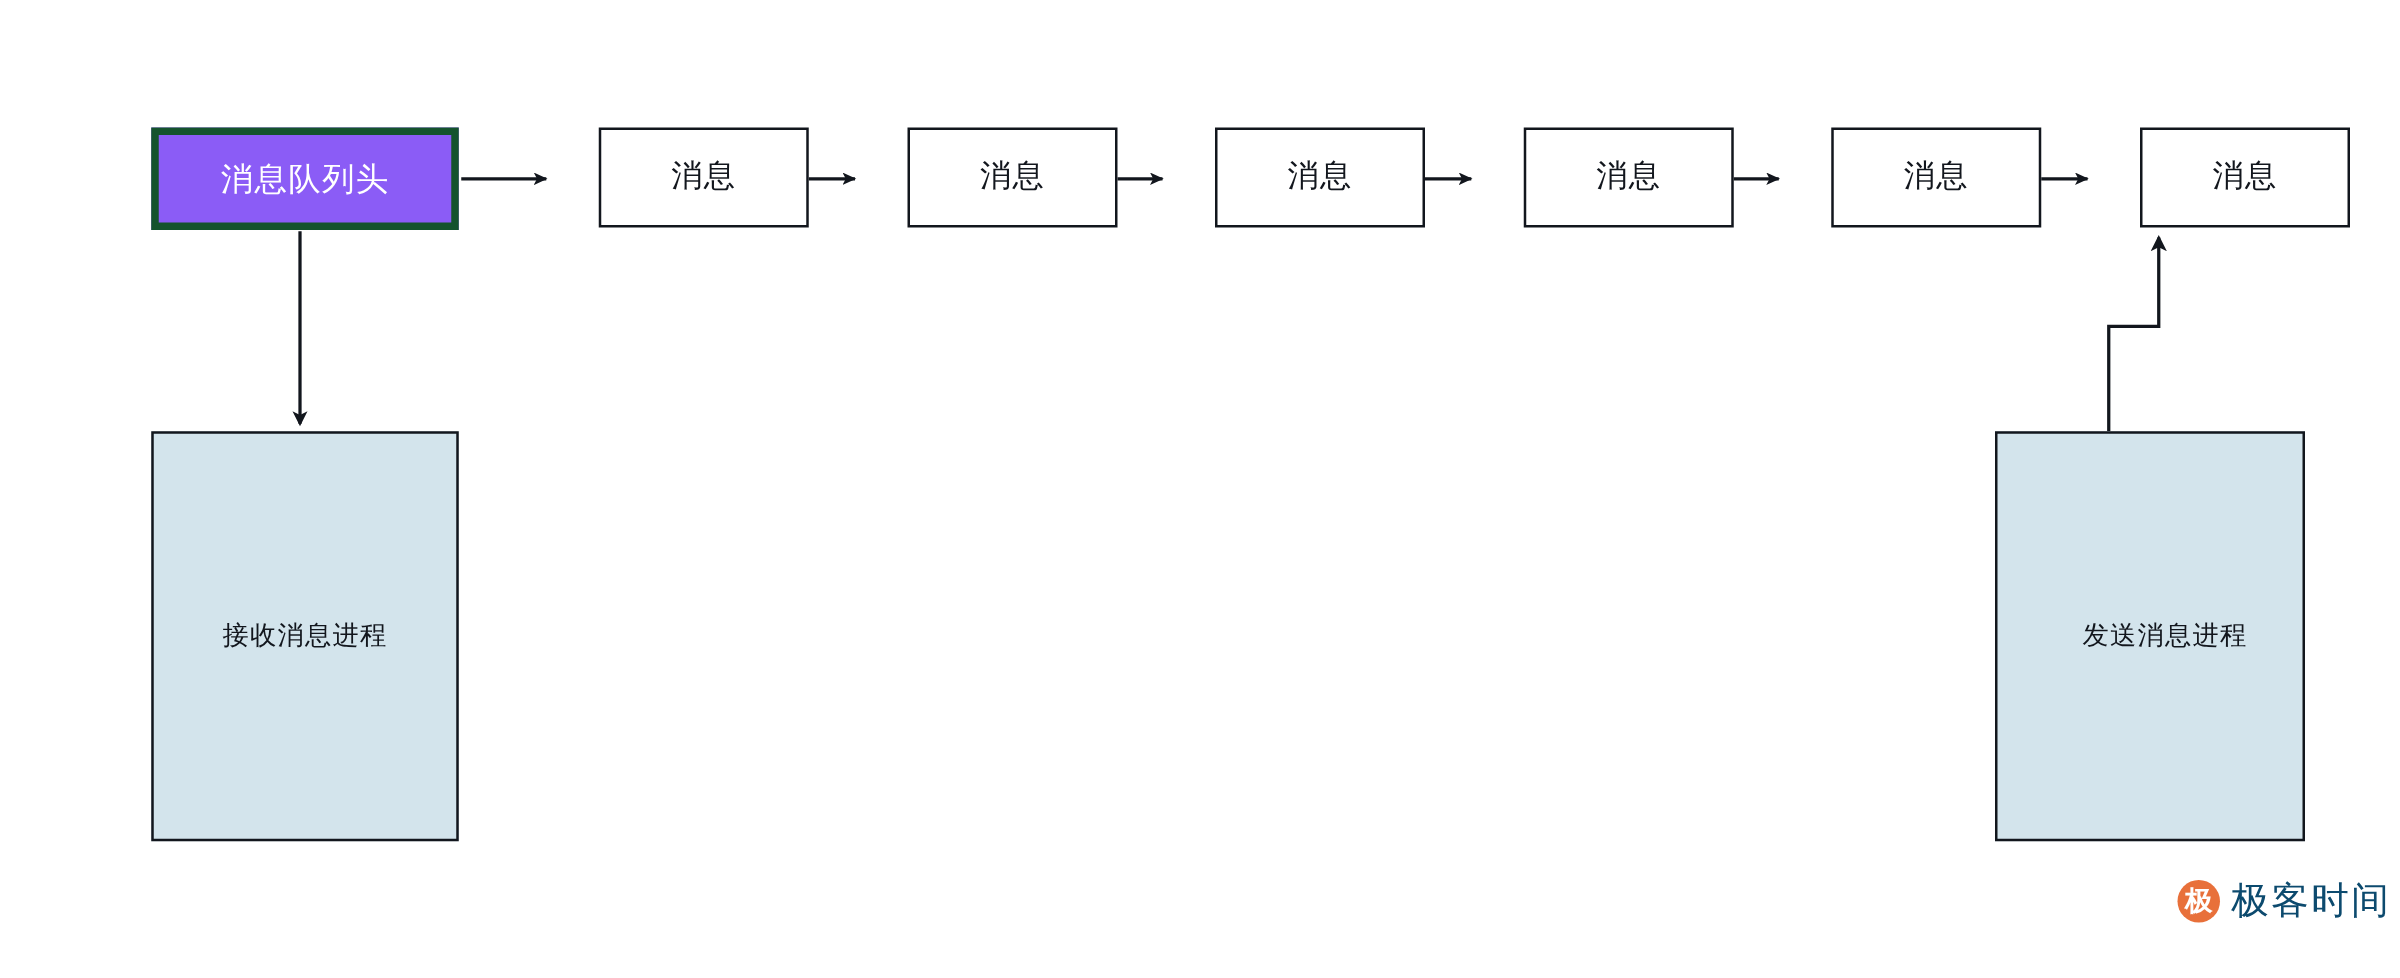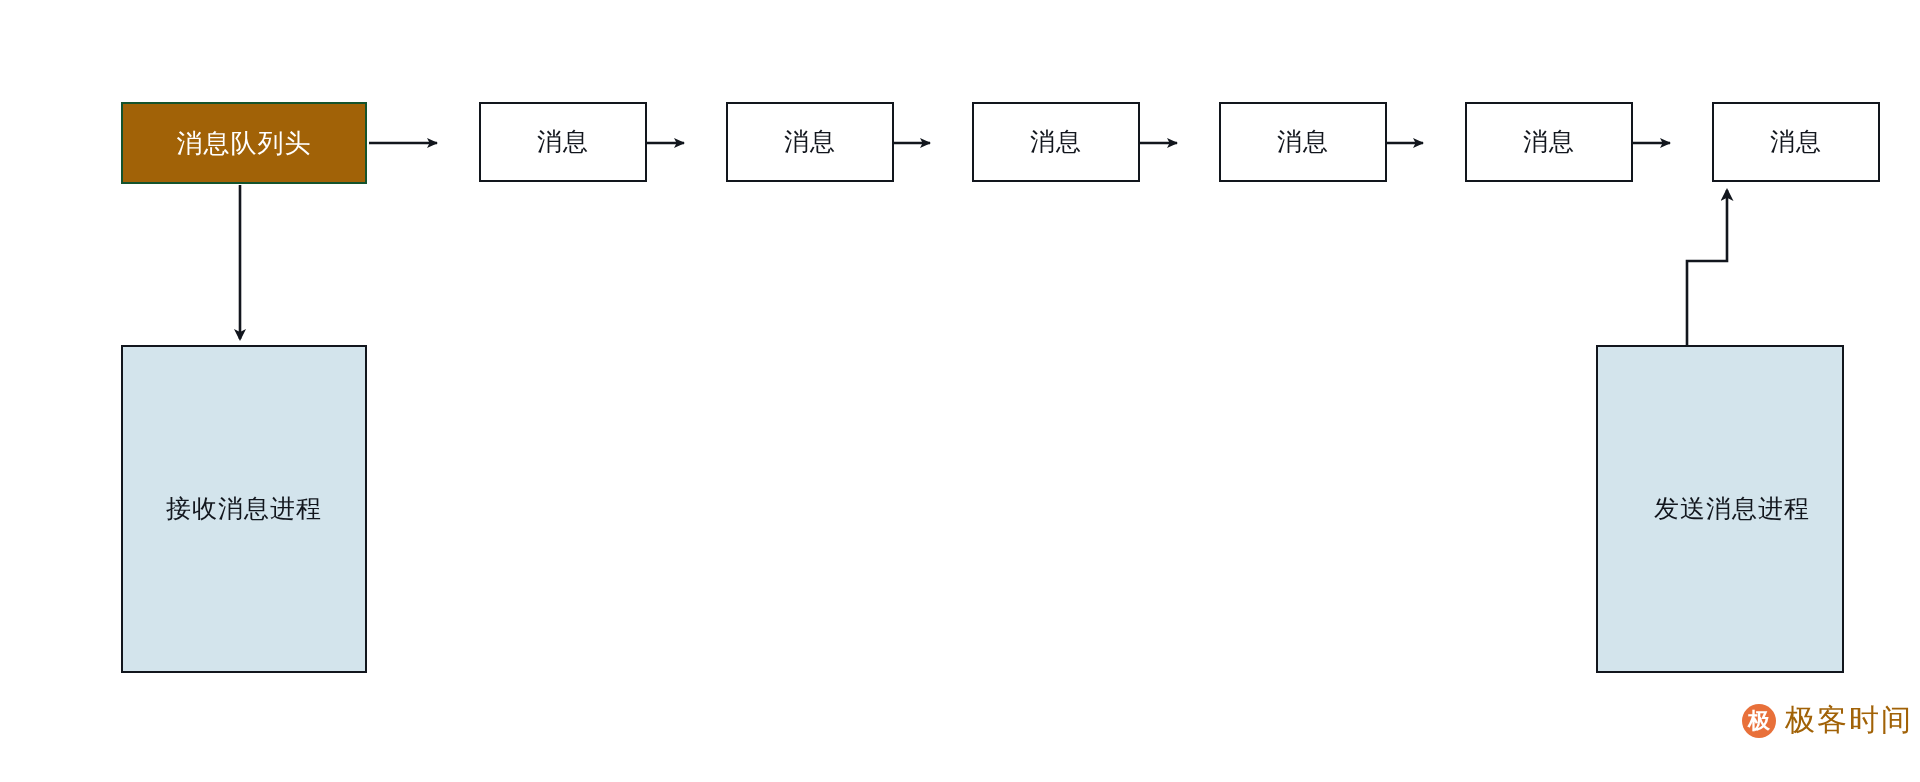--- a/index.html
+++ b/index.html
@@ -20,40 +20,40 @@
   .node {
     position: absolute;
     box-sizing: border-box;
     display: flex;
     align-items: center;
     justify-content: center;
     text-align: center;
     line-height: 1.25;
   }
   .queue-head {
-    background: #a16207;
-    border: 2px solid #14532d;
+    background: #8b5cf6;
+    border: 6px solid #14532d;
     color: #ffffff;
     font-size: 26px;
     letter-spacing: 1px;
     align-items: center;
   }
   .msg-box {
     background: #ffffff;
     border: 2px solid #12161d;
     color: #12161d;
     font-size: 25px;
     letter-spacing: 1px;
     margin-left: 36px;
   }
   .process-box {
     background: #d3e4ec;
     border: 2px solid #12161d;
     color: #12161d;
-    font-size: 25px;
+    font-size: 21px;
     letter-spacing: 1px;
   }
   #edges {
     position: absolute;
     left: 0;
     top: 0;
     width: 1920px;
     height: 782px;
     pointer-events: none;
   }
@@ -70,21 +70,21 @@
     background: #e8703a;
     display: flex;
     align-items: center;
     justify-content: center;
     color: #ffffff;
     font-size: 22px;
     font-weight: bold;
     line-height: 1;
   }
   .wm-text {
-    color: #a16207;
+    color: #0c4a6e;
     font-size: 30px;
     letter-spacing: 2px;
     font-weight: 500;
   }
 </style>
 </head>
 <body>
 
 <div id="canvas">
 

